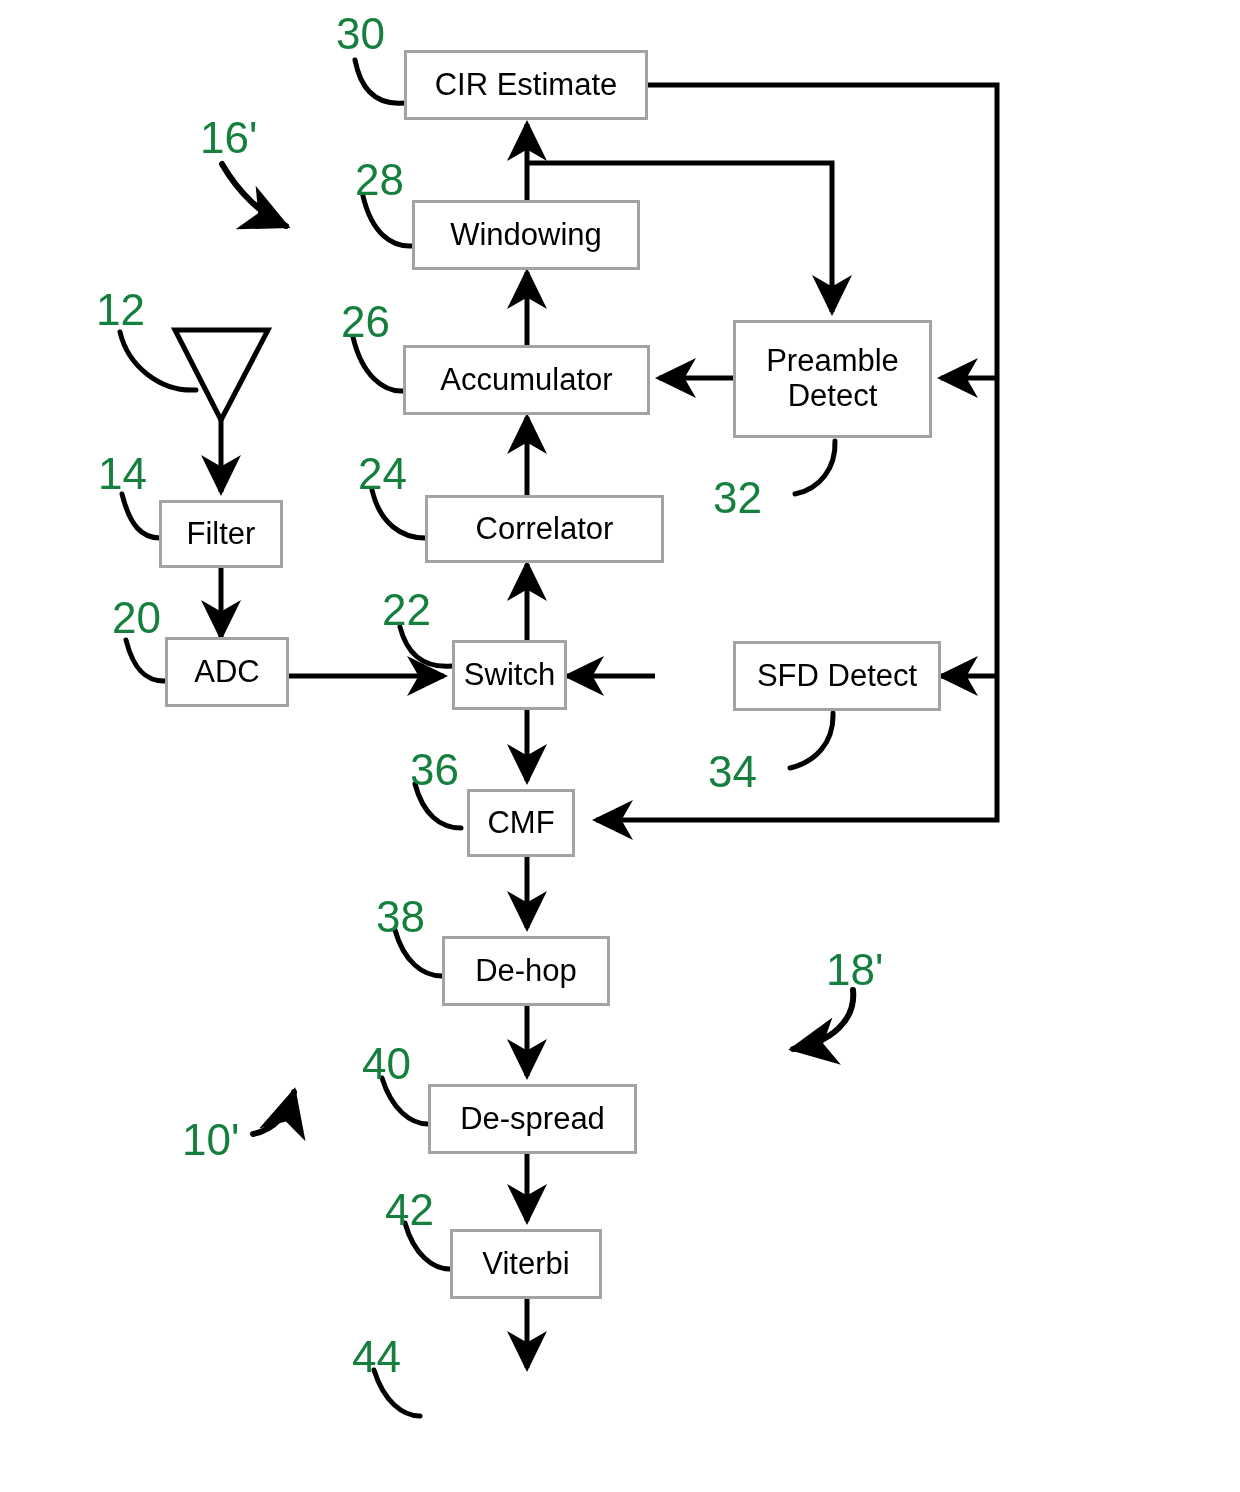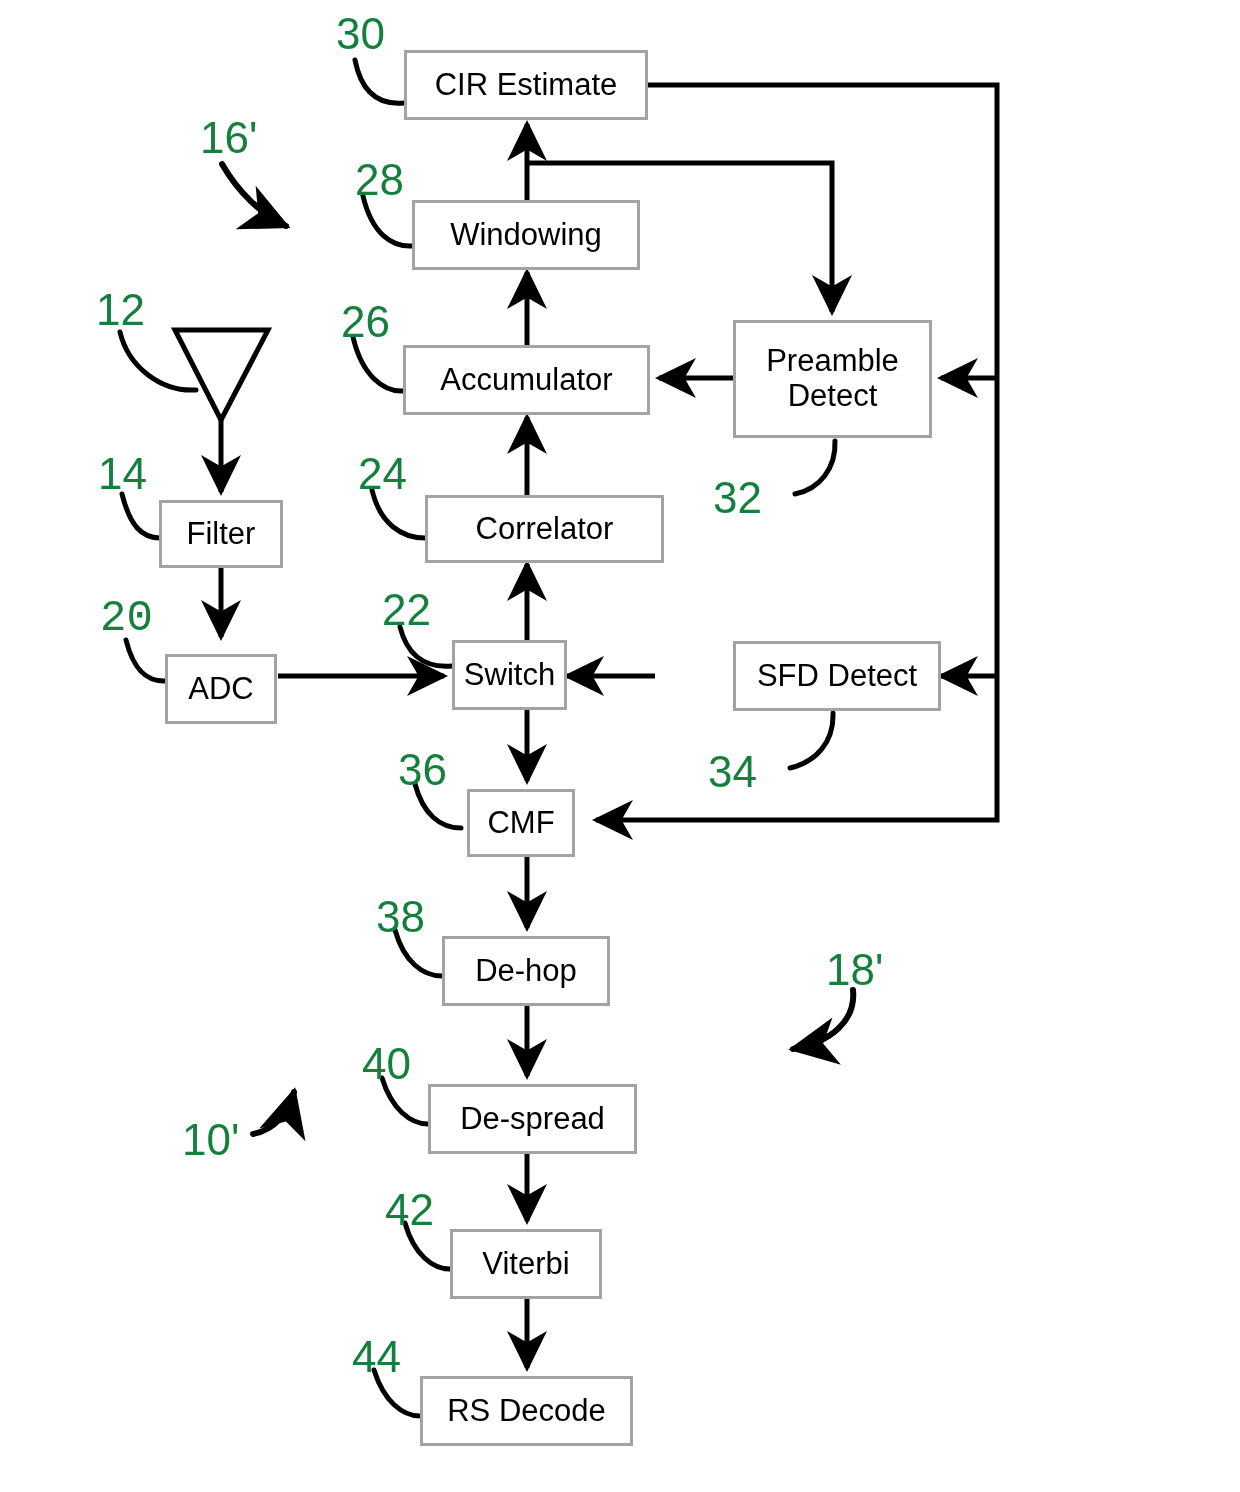--- a/index.html
+++ b/index.html
@@ -155,70 +155,67 @@
   </div>
 
   <div class="blk" style="left:428px; top:1084px; width:209px; height:70px;">
     <span>De-spread</span>
   </div>
 
   <div class="blk" style="left:450px; top:1229px; width:152px; height:70px;">
     <span>Viterbi</span>
   </div>
 
-  <div class="blk" style="left:420px; top:1376px; width:213px; height:70px;">
-    <span>RS Decode</span>
-  </div>
 
   <div class="blk" style="left:733px; top:320px; width:199px; height:118px; flex-direction:column;">
     <span>Preamble</span>
     <span>Detect</span>
   </div>
 
   <div class="blk" style="left:733px; top:641px; width:208px; height:70px;">
     <span>SFD Detect</span>
   </div>
 
   <div class="blk" style="left:159px; top:500px; width:124px; height:68px;">
     <span>Filter</span>
   </div>
 
-  <div class="blk" style="left:165px; top:654px; width:112px; height:70px;">
+  <div class="blk" style="left:165px; top:637px; width:124px; height:70px;">
     <span>ADC</span>
   </div>
 
   <div class="ref" style="left:336px; top:12px;">30</div>
 
   <div class="ref" style="left:355px; top:158px;">28</div>
 
   <div class="ref" style="left:341px; top:300px;">26</div>
 
   <div class="ref" style="left:358px; top:452px;">24</div>
 
   <div class="ref" style="left:382px; top:588px;">22</div>
 
-  <div class="ref" style="left:398px; top:748px;">36</div>
+  <div class="ref" style="left:410px; top:748px;">36</div>
 
   <div class="ref" style="left:376px; top:895px;">38</div>
 
   <div class="ref" style="left:362px; top:1042px;">40</div>
 
   <div class="ref" style="left:385px; top:1188px;">42</div>
 
   <div class="ref" style="left:352px; top:1335px;">44</div>
 
   <div class="ref" style="left:713px; top:476px;">32</div>
 
   <div class="ref" style="left:708px; top:750px;">34</div>
 
   <div class="ref" style="left:96px; top:288px;">12</div>
 
   <div class="ref" style="left:98px; top:452px;">14</div>
 
-  <div class="ref" style="left:100px; top:596px;font-family:Liberation Mono, monospace;">20</div>
+  <div class="ref" style="left:112px; top:596px;">20</div>
 
   <div class="ref" style="left:200px; top:116px;">16'</div>
 
   <div class="ref" style="left:182px; top:1118px;">10'</div>
 
   <div class="ref" style="left:826px; top:948px;">18'</div>
 
 </div>
 
 </body></html>

